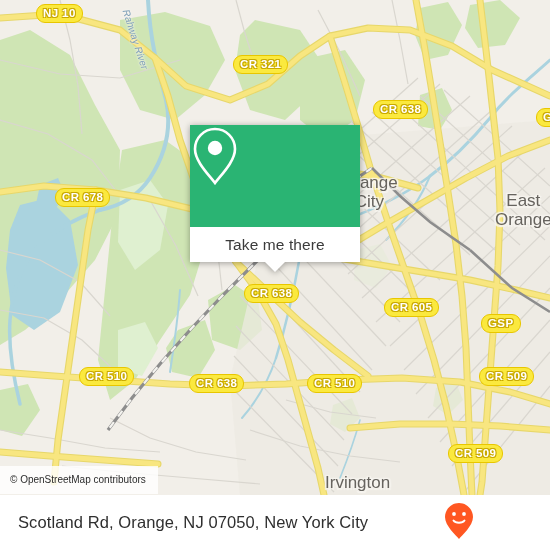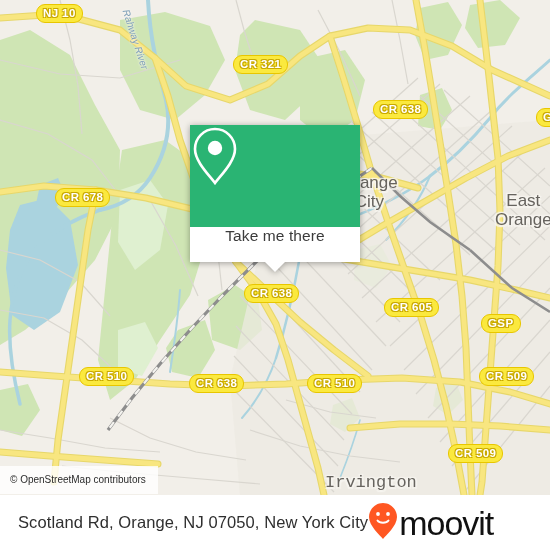--- a/index.html
+++ b/index.html
@@ -66,21 +66,21 @@
   #callout{
     position:absolute;left:190px;top:125px;width:170px;
     filter:drop-shadow(0 1px 3px rgba(0,0,0,.35));
   }
   #callout-head{
     height:102px;background:#2ab473;
     display:flex;align-items:center;justify-content:center;
   }
   #callout-body{
     height:35px;background:#ffffff;
-    display:flex;justify-content:center;
+    display:flex;align-items:center;justify-content:center;
   }
   #callout-label{
     color:#3b3b3b;font-size:15.5px;letter-spacing:.1px;
   }
   #callout-tail{
     position:absolute;left:50%;top:137px;
     margin-left:-10px;width:0;height:0;
     border-left:10px solid transparent;
     border-right:10px solid transparent;
     border-top:10px solid #ffffff;
@@ -282,21 +282,21 @@
         <path d="M550,312 L512,288 L470,250" stroke="#8d8d8d" fill="none" stroke-width="2.6"></path>
       </g>
     </svg>
 
     <div class="water-label" style="left:131px;top:8px;transform:rotate(72deg);transform-origin:0 0;">Rahway River</div>
 
     <div class="place" style="left:341px;top:173px;">Orange
 City</div>
     <div class="place" style="left:495px;top:191px;">East
 Orange</div>
-    <div class="place" style="left:325px;top:473px;font-family:Liberation Mono, monospace;">Irvington</div>
+    <div class="place" style="left:325px;top:473px;">Irvington</div>
 
     <div class="shield" style="left:36px;top:4px;">NJ 10</div>
     <div class="shield" style="left:233px;top:55px;">CR 321</div>
     <div class="shield" style="left:373px;top:100px;">CR 638</div>
     <div class="shield" style="left:536px;top:108px;">GS</div>
     <div class="shield" style="left:55px;top:188px;">CR 678</div>
     <div class="shield" style="left:244px;top:284px;">CR 638</div>
     <div class="shield" style="left:348px;top:298px;margin-left:36px;">CR 605</div>
     <div class="shield" style="left:481px;top:294px;margin-top:20px;">GSP</div>
     <div class="shield" style="left:79px;top:367px;">CR 510</div>
@@ -329,17 +329,16 @@
     <div id="moovit-logo">
       <span>
         <svg width="30" height="38" viewBox="0 0 30 38" aria-hidden="true">
           <path d="M15,1 C7.3,1 1,7.3 1,15 C1,24 12,33 15,37
                    C18,33 29,24 29,15 C29,7.3 22.7,1 15,1 Z" fill="#ff5722"></path>
           <circle cx="10" cy="12" r="1.9" fill="#ffffff"></circle>
           <circle cx="20" cy="12" r="1.9" fill="#ffffff"></circle>
           <path d="M9.5,18.5 C11.5,21.5 18.5,21.5 20.5,18.5" fill="none" stroke="#ffffff" stroke-width="1.9" stroke-linecap="round"></path>
         </svg>
       </span>
-      <span id="moovit-word">moovit</span>
     </div>
   </div>
 
 </div>
 
 </body></html>

